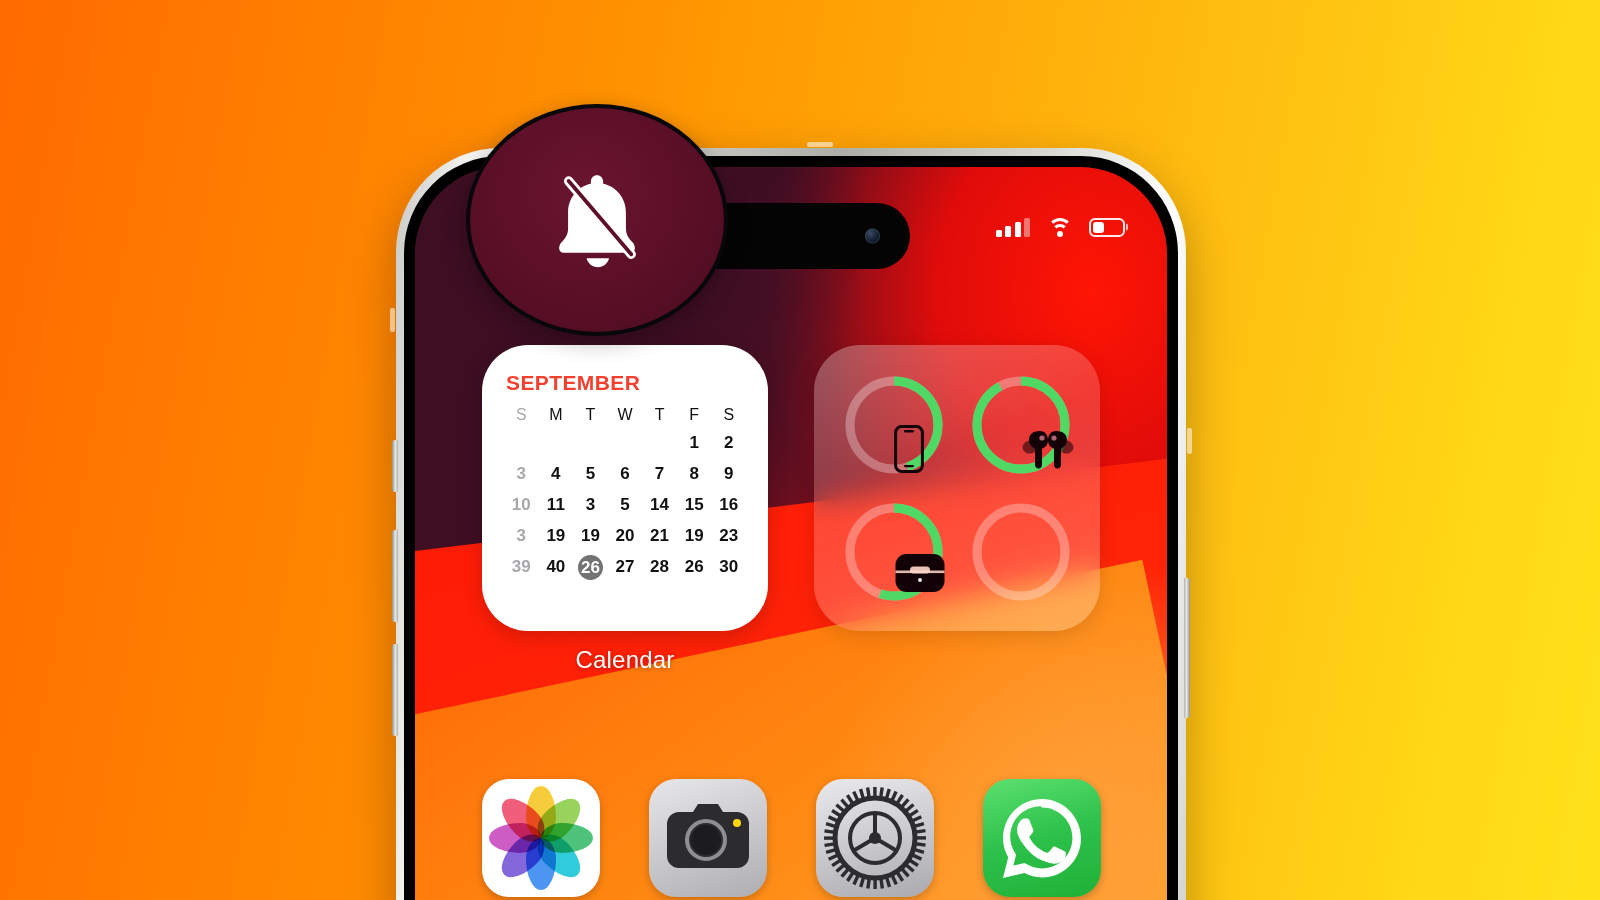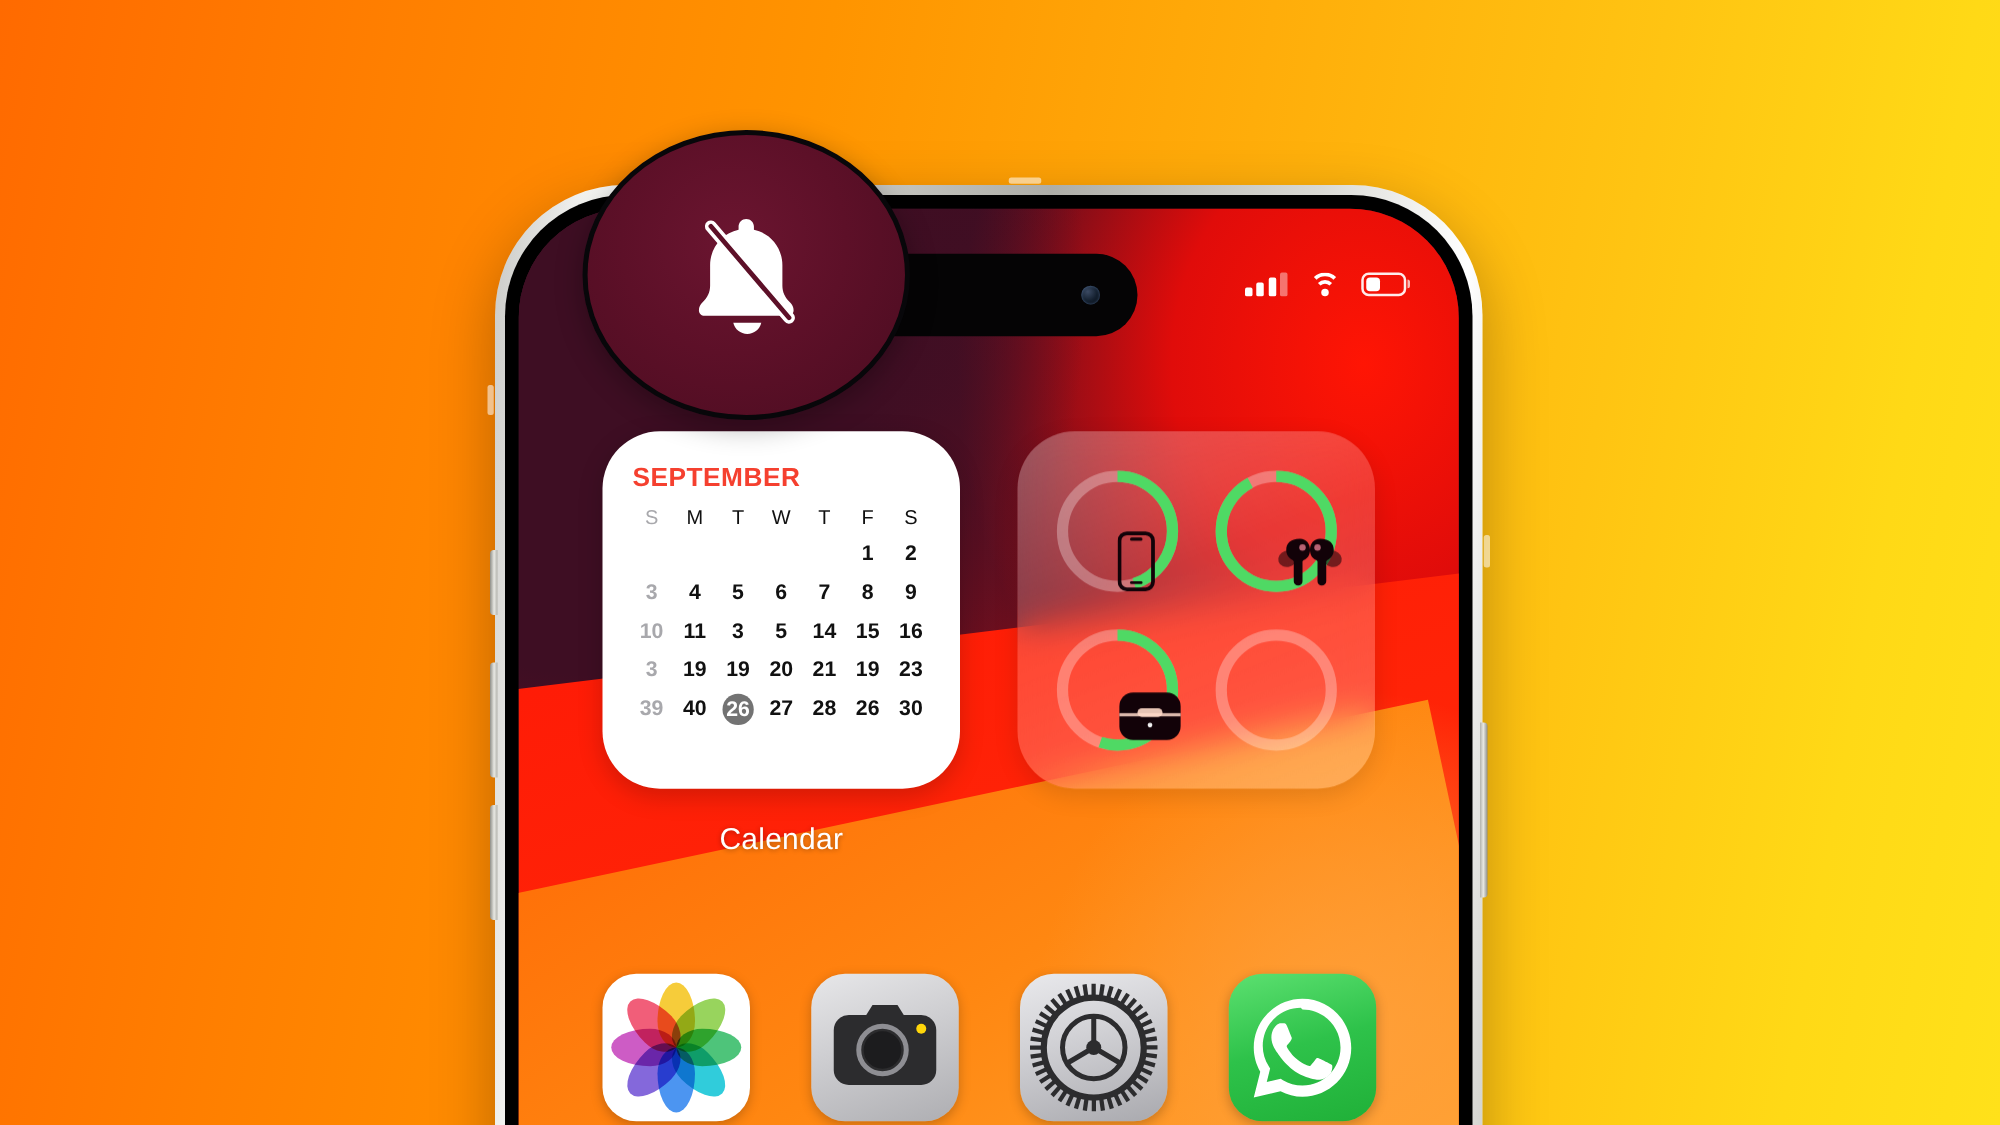--- a/index.html
+++ b/index.html
@@ -125,21 +125,21 @@
   #battery-fill { position:absolute; left:2px; top:2px; bottom:2px; background:#fff; border-radius:3px; }
   #battery-cap { position:absolute; right:-5px; top:50%; transform:translateY(-50%); width:2.5px; height:7px; background:rgba(255,255,255,.7); border-radius:0 2px 2px 0; }
 
   
   #widgets {
     position:absolute; left:0; right:0; top:178px;
     display:flex; justify-content:center; gap:46px; z-index:4;
   }
   .widget-col { width:286px; }
   .widget-label {
-    margin-top:27px; text-align:center;
+    margin-top:15px; text-align:center;
     color:#fff; font-size:24px; letter-spacing:.2px;
     text-shadow:0 1px 4px rgba(0,0,0,.32);
   }
 
   
   #cal-widget {
     width:286px; height:286px; background:#fff;
     border-radius:46px; padding:26px 22px 18px 22px;
     box-shadow:0 6px 20px rgba(0,0,0,.18);
   }

